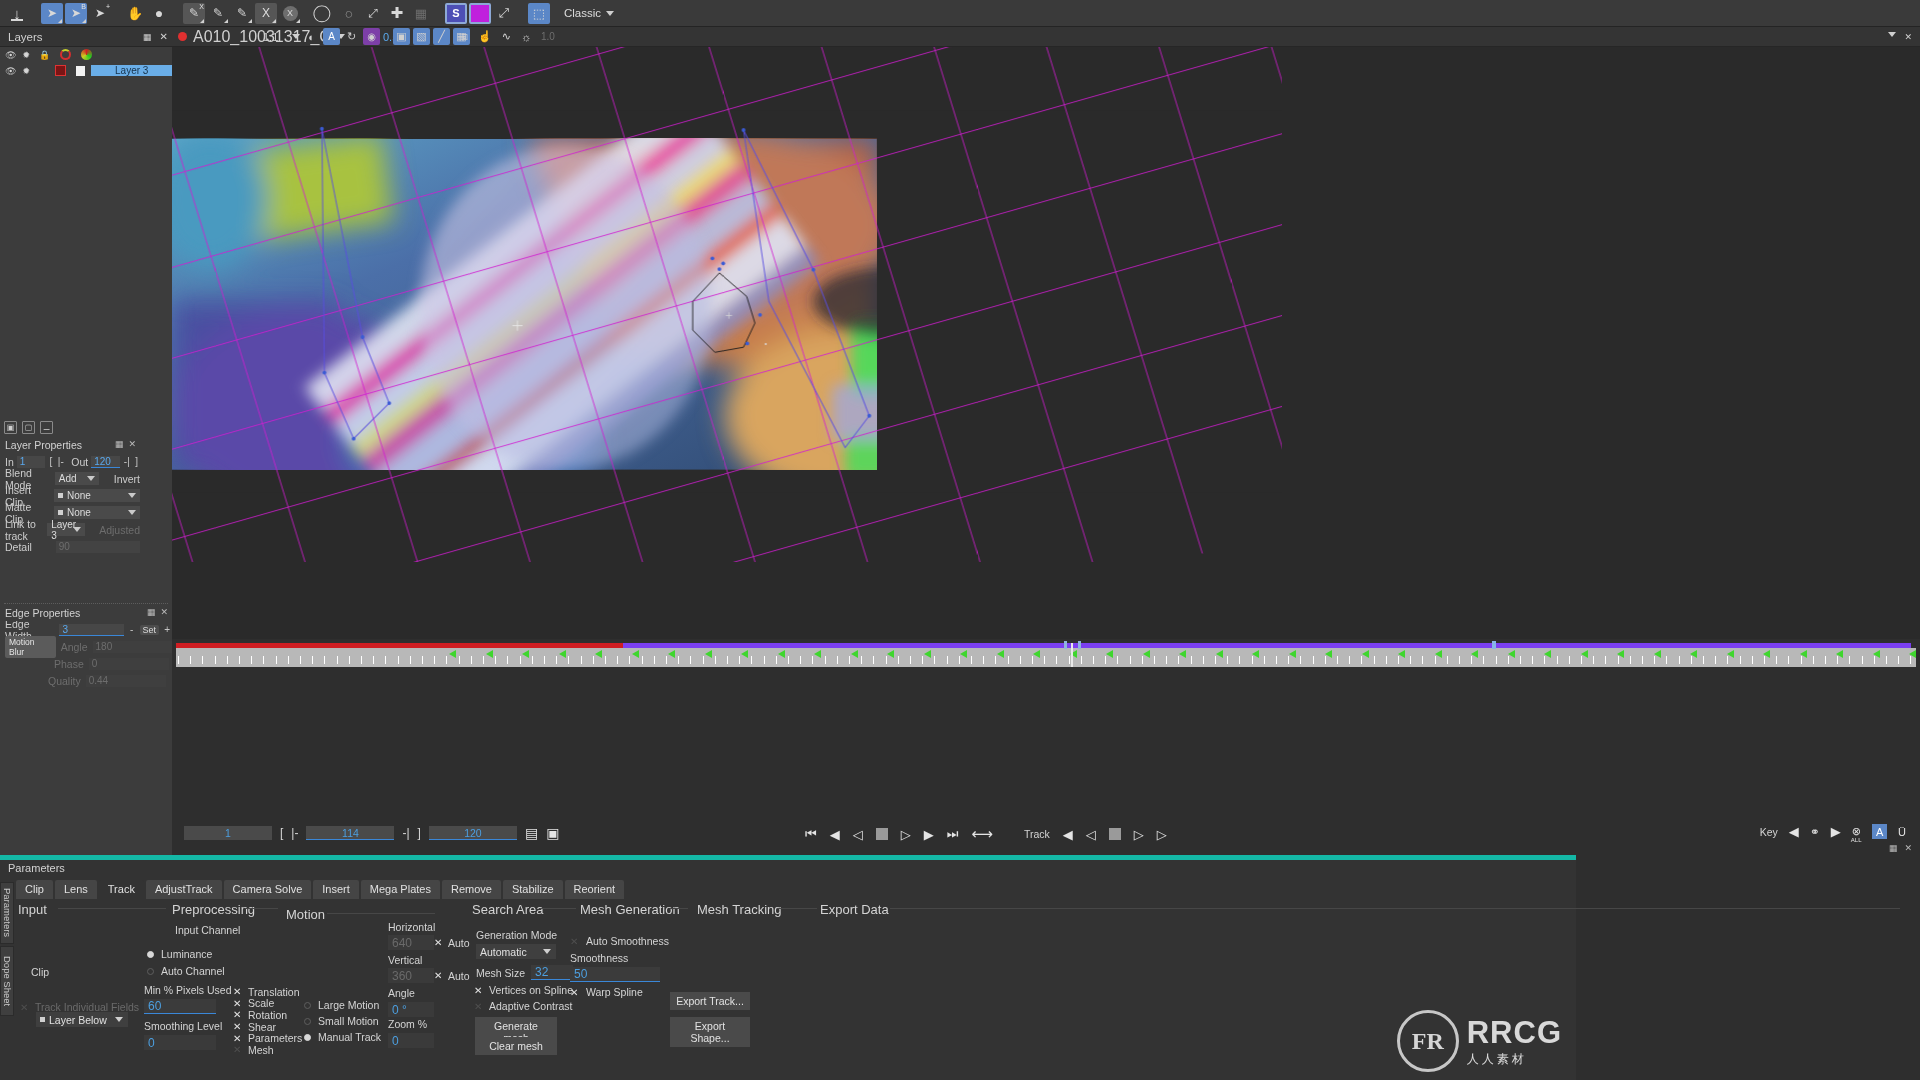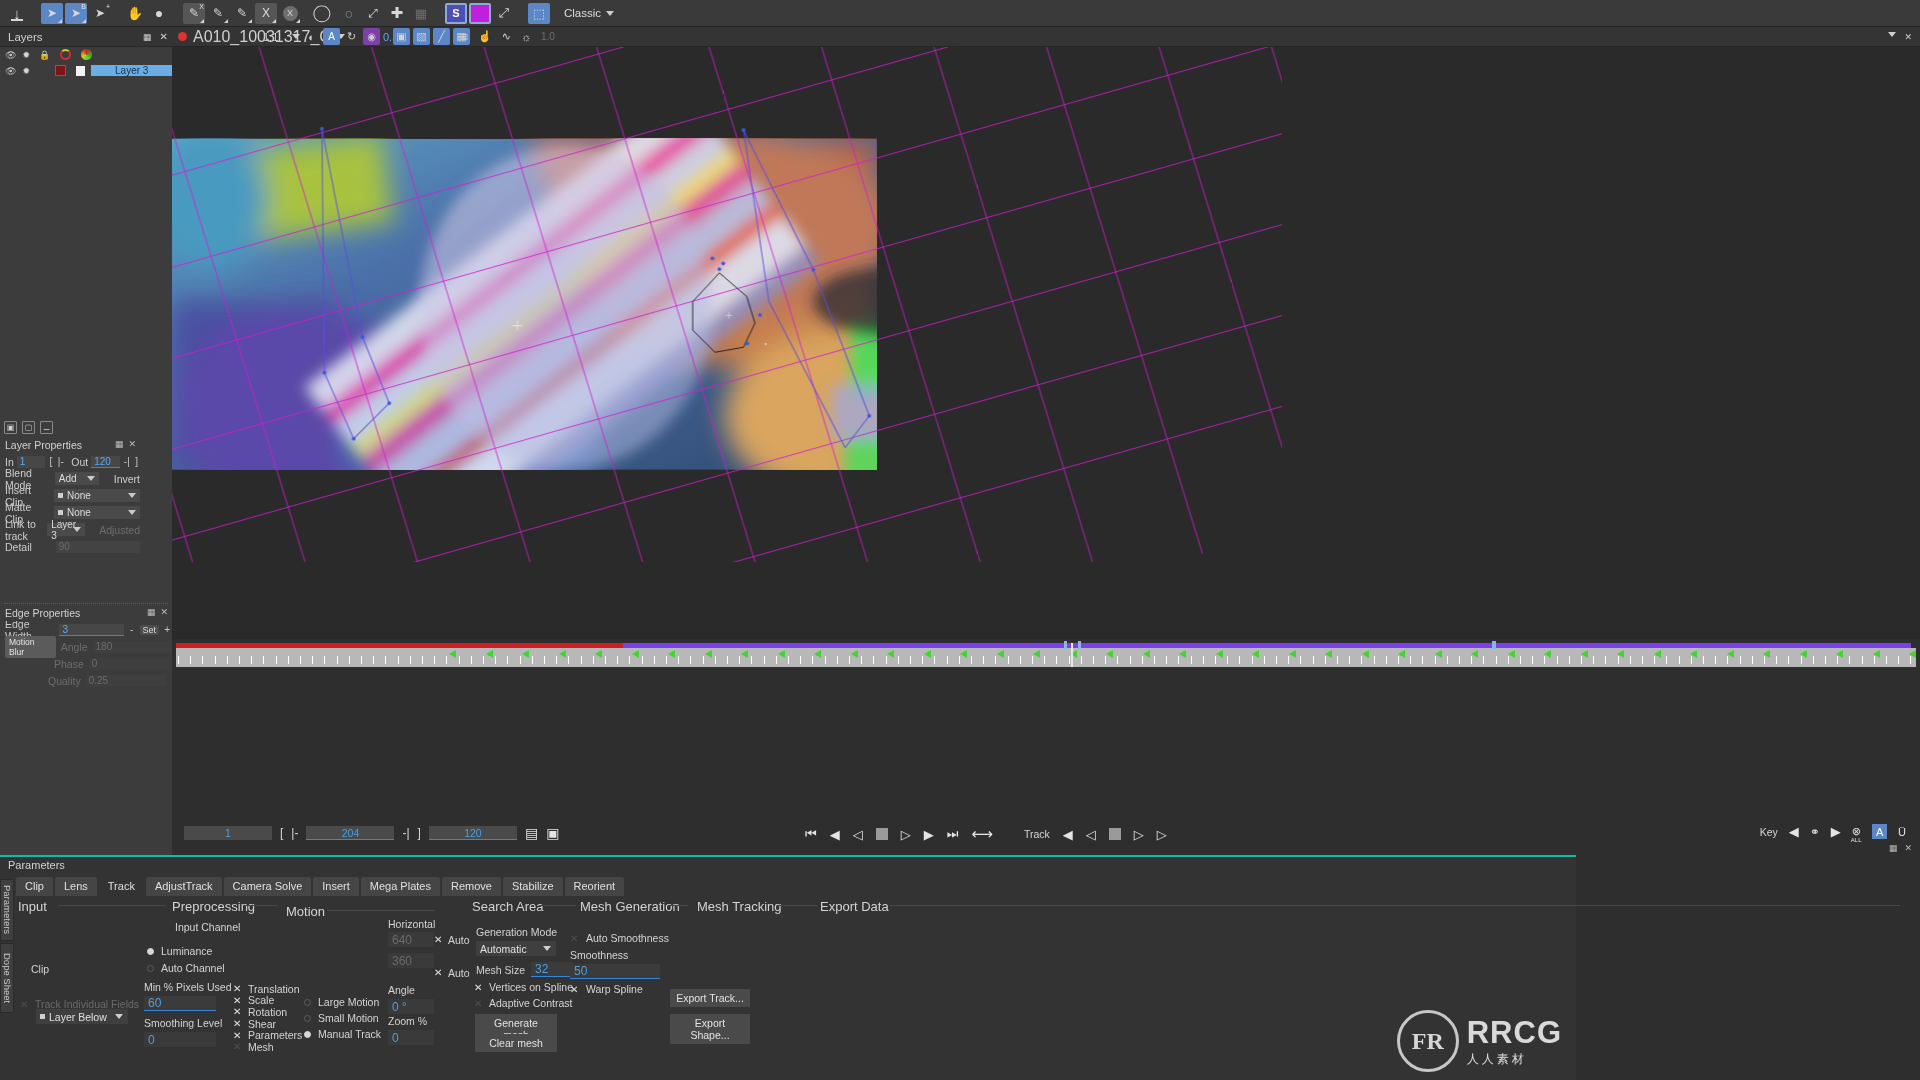--- a/index.html
+++ b/index.html
@@ -125,21 +125,21 @@
      display:flex; align-items:center; justify-content:center;}
   .tp-fld.u{ border-bottom:1.5px solid #3a87d8; }
   .brk{ color:#d5d5d5; font-size:12px; }
   .tbtn{ color:#e4e4e4; font-size:13px; display:flex;align-items:center;justify-content:center; }
   .sqstop{ width:12px;height:12px;background:#9a9a9a;}
   .keybox{ background:#5b87c7; color:#fff; font-size:11px; width:15px; height:15px;
      display:flex;align-items:center;justify-content:center;}
 
   
   .params{ position:absolute; left:0; top:855px; width:1576px; height:225px; background:#333333;
-           border-top:2px solid #14b8a6; }
+           border-top:5px solid #14b8a6; }
   .params-title{ font-size:11px; color:#d2d2d2; padding:2px 0 0 8px; }
   .vtab{
     position:absolute; left:0; width:14px; background:#3f3f3f; color:#c9c9c9;
     font-size:9.5px; writing-mode:vertical-rl; text-orientation:mixed;
     display:flex; align-items:center; justify-content:center; border:1px solid #2b2b2b;
   }
   .tabsrow{ position:absolute; left:16px; top:20px; display:flex; gap:2px; }
   .ptab{ background:#454545; color:#e0e0e0; font-size:11px; padding:3px 9px 4px; border-radius:2px 2px 0 0;}
   .ptab.active{ background:#333333; }
   .grp-title{ position:absolute; font-size:13px; color:#d4d4d4; }
@@ -360,21 +360,21 @@
         <span class="tagbtn">Motion Blur</span>
         <span class="lbl dis">Angle</span>
         <span class="num-in dis" style="width:80px;background:#3f3f3f;">180</span>
       </div>
       <div class="prop-row" style="gap:5px;padding-left:54px;">
         <span class="lbl dis">Phase</span>
         <span class="num-in dis" style="width:80px;background:#3f3f3f;">0</span>
       </div>
       <div class="prop-row" style="gap:5px;padding-left:48px;">
         <span class="lbl dis">Quality</span>
-        <span class="num-in dis" style="width:80px;background:#3f3f3f;">0.25</span>
+        <span class="num-in dis" style="width:80px;background:#3f3f3f;">0.44</span>
       </div>
     </div>
   </div>
 
   <div class="viewer">
     <svg class="plate" width="1748" height="600" viewBox="0 0 1748 600">
       <defs>
         <linearGradient id="bg1" x1="0" y1="0" x2="1" y2="1">
           <stop offset="0" stop-color="#5fa8c9"></stop>
             <stop offset=".35" stop-color="#4b6fa8"></stop>
@@ -550,21 +550,21 @@
     <div class="tl-mark" style="left:892px;"></div>
     <div class="tl-mark" style="left:906px;"></div>
     <div class="tl-mark" style="left:1320px;top:2px;width:4px;height:8px;background:#86b5e8;"></div>
   </div>
 
   <div class="transport">
     <div style="position:absolute;left:12px;top:13px;display:flex;align-items:center;gap:8px;">
       <span class="tp-fld">1</span>
       <span class="brk">[</span>
       <span class="brk">|-</span>
-      <span class="tp-fld u">204</span>
+      <span class="tp-fld u">114</span>
       <span class="brk">-|</span>
       <span class="brk">]</span>
       <span class="tp-fld u">120</span>
       <span class="tbtn" style="font-size:14px;">▤</span>
       <span class="tbtn" style="font-size:14px;">▣</span>
     </div>
 
     <div style="position:absolute;left:633px;top:13px;display:flex;align-items:center;gap:13px;">
       <span class="tbtn">⏮</span>
       <span class="tbtn">◀</span>
@@ -707,21 +707,21 @@
         </div>
       </div>
 
     <div style="position:absolute;left:388px;top:61px;" class="plabel">Horizontal</div>
     <div class="pfld dis" style="position:absolute;left:388px;top:75px;width:46px;background:#3a3a3a;">640</div>
     <div style="position:absolute;left:434px;top:75px;display:flex;align-items:center;gap:5px;height:15px;">
       <span class="xck">✕</span>
       <span class="plabel">Auto</span>
     </div>
     <div style="position:absolute;left:388px;top:94px;" class="plabel">Vertical</div>
-    <div class="pfld dis" style="position:absolute;left:388px;top:96px;width:46px;background:#3a3a3a;">360</div>
+    <div class="pfld dis" style="position:absolute;left:388px;top:108px;width:46px;background:#3a3a3a;">360</div>
     <div style="position:absolute;left:434px;top:108px;display:flex;align-items:center;gap:5px;height:15px;">
       <span class="xck">✕</span>
       <span class="plabel">Auto</span>
     </div>
     <div style="position:absolute;left:388px;top:127px;" class="plabel">Angle</div>
     <div class="pfld" style="position:absolute;left:388px;top:142px;width:46px;background:#3a3a3a;">0 °</div>
     <div style="position:absolute;left:388px;top:158px;" class="plabel">Zoom %</div>
     <div class="pfld" style="position:absolute;left:388px;top:173px;width:46px;background:#3a3a3a;">0</div>
 
     <div style="position:absolute;left:476px;top:69px;" class="plabel">Generation Mode</div>

